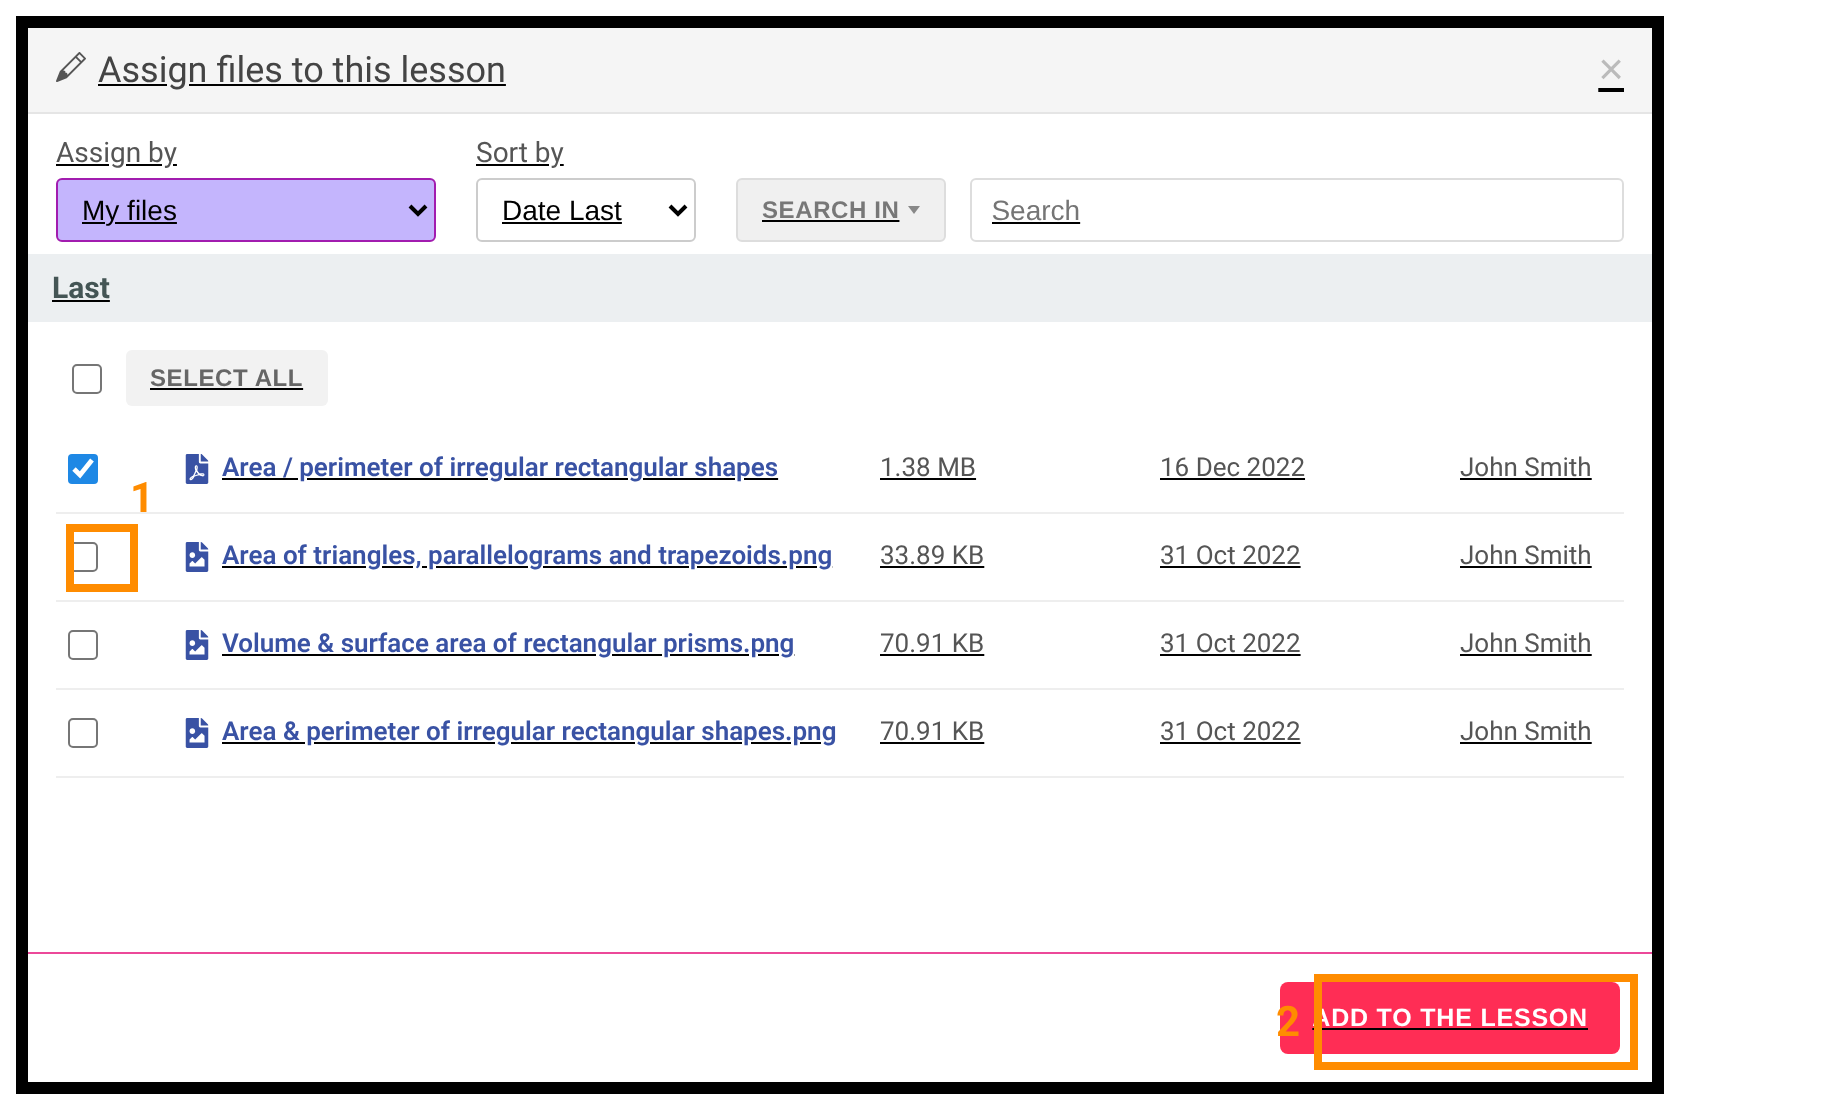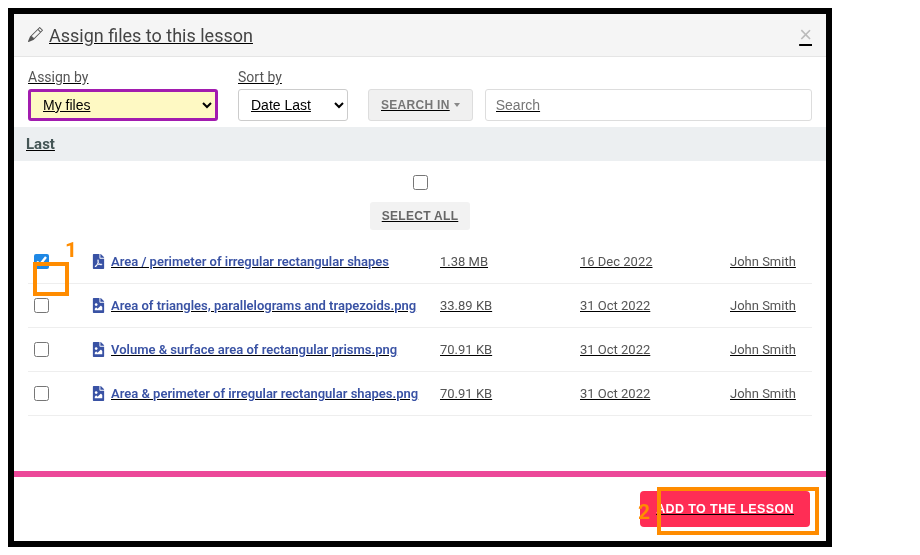--- a/index.html
+++ b/index.html
@@ -6,40 +6,40 @@
     body { font-family: -apple-system, BlinkMacSystemFont, "Segoe UI", Roboto, Arial, sans-serif; background: #fff; padding: 8px; }
     .frame { border: 6px solid #000; width: 824px; height: 539px; position: relative; background: #fff; text-decoration: underline; }
     .modal { width: 100%; height: 100%; display: flex; flex-direction: column; }
     .modal-header { background: #f5f5f5; border-bottom: 1px solid #e5e5e5; padding: 10px 14px; display: flex; align-items: center; justify-content: space-between; }
     .modal-title { font-size: 18px; color: #444; display: flex; align-items: center; gap: 6px; font-weight: 400; }
     .close-btn { font-size: 22px; color: #bbb; cursor: pointer; background: none; border: none; line-height: 1; }
     .modal-body { padding: 12px 14px 0 14px; flex: 1; overflow: hidden; }
     .controls-row { display: flex; gap: 20px; align-items: flex-end; margin-bottom: 6px; }
     .control-group { display: flex; flex-direction: column; gap: 4px; }
     .control-label { font-size: 14px; color: #555; }
-    select.filter { width: 190px; height: 32px; border: 3px solid #a21caf; border-radius: 3px; padding: 0 8px; font-size: 14px; background: #fef9c3; }
+    select.filter { width: 190px; height: 32px; border: 1px solid #a21caf; border-radius: 3px; padding: 0 8px; font-size: 14px; background: #c4b5fd; }
     select.sort { width: 110px; height: 32px; border: 1px solid #ccc; border-radius: 3px; padding: 0 8px; font-size: 14px; background: #fff; }
     .search-wrap { display: flex; flex: 1; }
     .search-in-btn { height: 32px; background: #f0f0f0; border: 1px solid #ddd; border-radius: 3px; padding: 0 12px; font-size: 12px; font-weight: 600; color: #777; letter-spacing: 0.3px; cursor: pointer; display: flex; align-items: center; gap: 2px; margin-right: 12px; }
     .search-input { flex: 1; height: 32px; border: 1px solid #ddd; border-radius: 3px; padding: 0 10px; font-size: 14px; }
     .section-bar { background: #eceff1; padding: 8px 12px; font-weight: 700; color: #455; font-size: 15px; margin: 0 -14px; }
-    .select-all-row { display: flex; align-items: center; gap: 12px; padding: 14px 8px 10px 8px; flex-direction: column; }
+    .select-all-row { display: flex; align-items: center; gap: 12px; padding: 14px 8px 10px 8px; }
     .select-all-btn { background: #f2f2f2; border: none; border-radius: 3px; padding: 7px 12px; font-size: 12px; font-weight: 600; color: #666; letter-spacing: 0.3px; cursor: pointer; }
     input[type="checkbox"] { width: 15px; height: 15px; accent-color: #1e88e5; cursor: pointer; }
     .file-list { }
     .file-row { display: flex; align-items: center; padding: 14px 6px; border-bottom: 1px solid #eee; font-size: 13px; color: #555; }
     .file-row .cb-cell { width: 34px; display: flex; align-items: center; }
     .file-row .name-cell { flex: 0 0 372px; display: flex; align-items: center; gap: 6px; padding-left: 24px; }
     .file-row .name-cell a { color: #3952a4; font-weight: 600; text-decoration: none; font-size: 13px; }
     .file-row .size-cell { flex: 0 0 140px; }
     .file-row .date-cell { flex: 0 0 150px; }
     .file-row .owner-cell { flex: 1; }
     .file-icon { width: 13px; height: 15px; display: inline-block; }
     .file-icon svg { width: 100%; height: 100%; }
-    .modal-footer { border-top: 6px solid #ec4899; padding: 14px 16px; display: flex; justify-content: flex-end; }
+    .modal-footer { border-top: 1px solid #ec4899; padding: 14px 16px; display: flex; justify-content: flex-end; }
     .add-btn { background: #ff2d55; border: none; border-radius: 4px; color: #fff; font-weight: 700; font-size: 12.5px; letter-spacing: 0.4px; padding: 11px 16px; cursor: pointer; }
     .annot { position: absolute; pointer-events: none; }
     .annot-1-box { border: 4px solid #ff8c00; left: 19px; top: 248px; width: 36px; height: 34px; }
     .annot-1-num { color: #ff8c00; font-weight: 700; font-size: 21px; left: 51px; top: 224px; }
     .annot-2-box { border: 4px solid #ff8c00; right: 7px; bottom: 6px; width: 162px; height: 48px; }
     .annot-2-num { color: #ff8c00; font-weight: 700; font-size: 21px; right: 176px; bottom: 17px; }
     .caret-down { display:inline-block; width:0; height:0; border-left:3px solid transparent; border-right:3px solid transparent; border-top:4px solid #888; margin-left:2px; vertical-align: middle;}
   </style>
 </head>
 <body>

